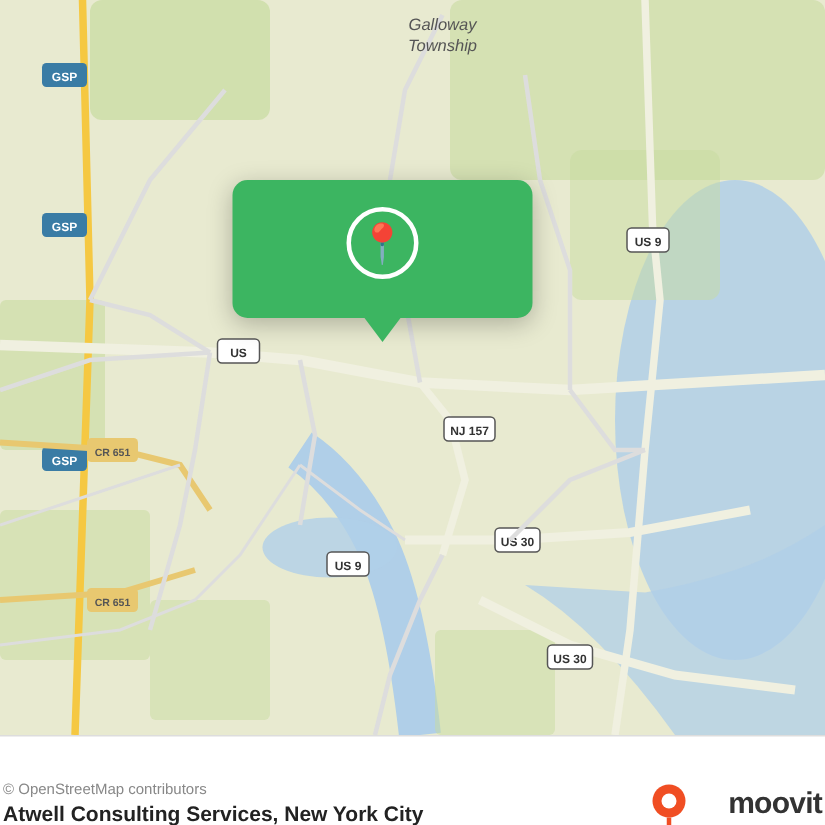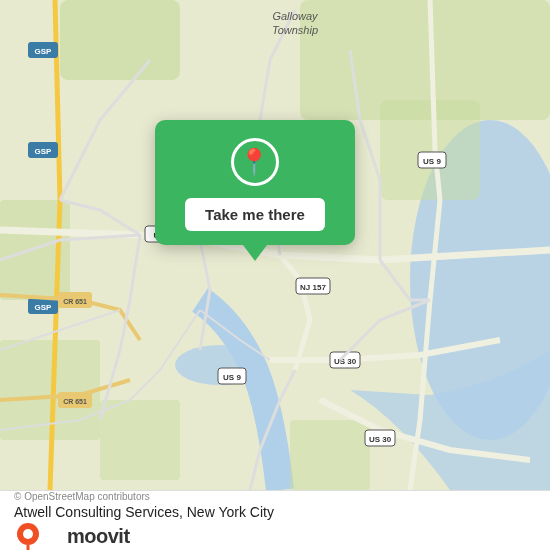--- a/index.html
+++ b/index.html
@@ -82,42 +82,41 @@
       cursor: pointer;
       white-space: nowrap;
     }
 
     
     #bottom-bar {
       width: 550px;
       height: 60px;
       background: white;
       display: flex;
-      align-items: flex-start;
+      align-items: flex-end;
       justify-content: space-between;
-      padding: 0 14px;
+      padding: 0 2px;
       border-top: 1px solid #ddd;
-      flex-direction: column;
     }
 
     #location-info {
       display: flex;
       flex-direction: column;
     }
 
     #attribution {
       font-size: 10px;
       color: #888;
       margin-bottom: 2px;
     }
 
     #place-name {
       font-size: 14px;
       color: #222;
-      font-weight: 400;
+      font-weight: 700;
     }
 
     #moovit-logo {
       display: flex;
       align-items: center;
       gap: 6px;
     }
 
     #moovit-pin {
       width: 28px;
@@ -211,21 +210,20 @@
 
     <text x="295" y="20" text-anchor="middle" fill="#555" font-size="11" font-style="italic">Galloway</text>
     <text x="295" y="34" text-anchor="middle" fill="#555" font-size="11" font-style="italic">Township</text>
   </svg>
 
   
   <div id="popup-card">
     <div id="location-icon-wrapper">
       <span id="location-pin">📍</span>
     </div>
-    <button id="take-me-there-btn">Take me there</button>
   </div>
 </div>
 
 <div id="bottom-bar">
   <div id="location-info">
     <span id="attribution">© OpenStreetMap contributors</span>
     <span id="place-name">Atwell Consulting Services, New York City</span>
   </div>
   <div id="moovit-logo">
     <svg id="moovit-pin" viewBox="0 0 28 28" xmlns="http://www.w3.org/2000/svg">

